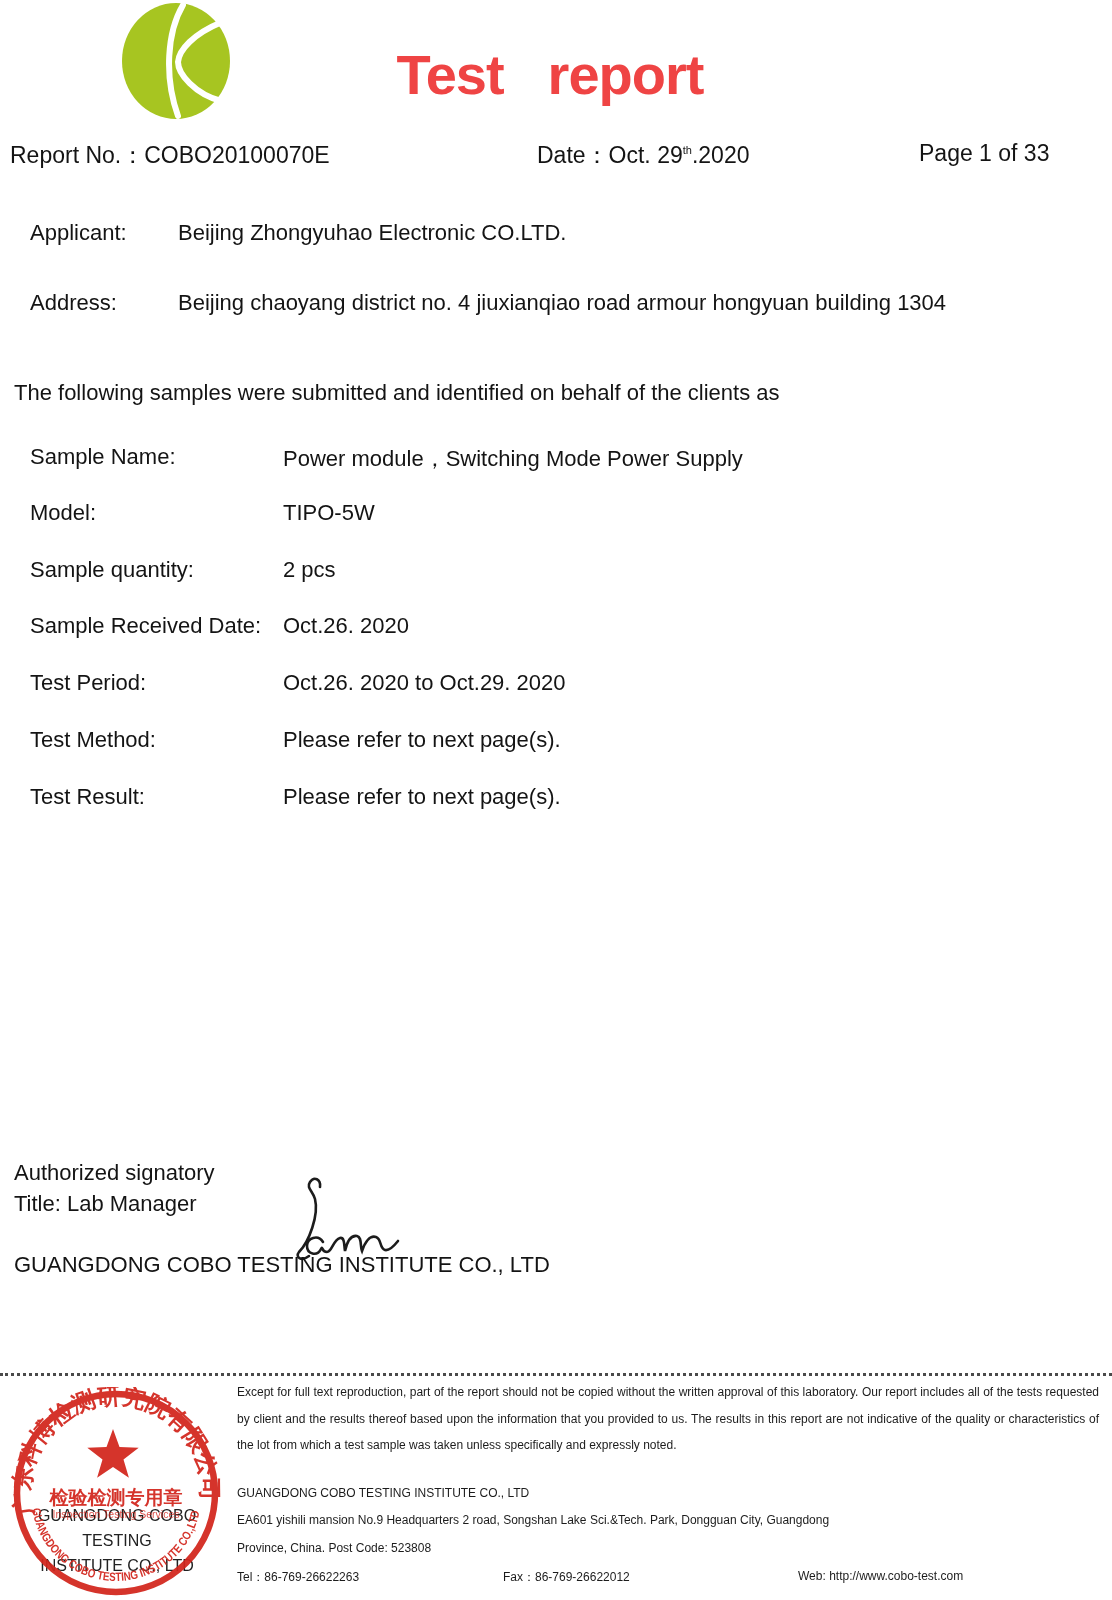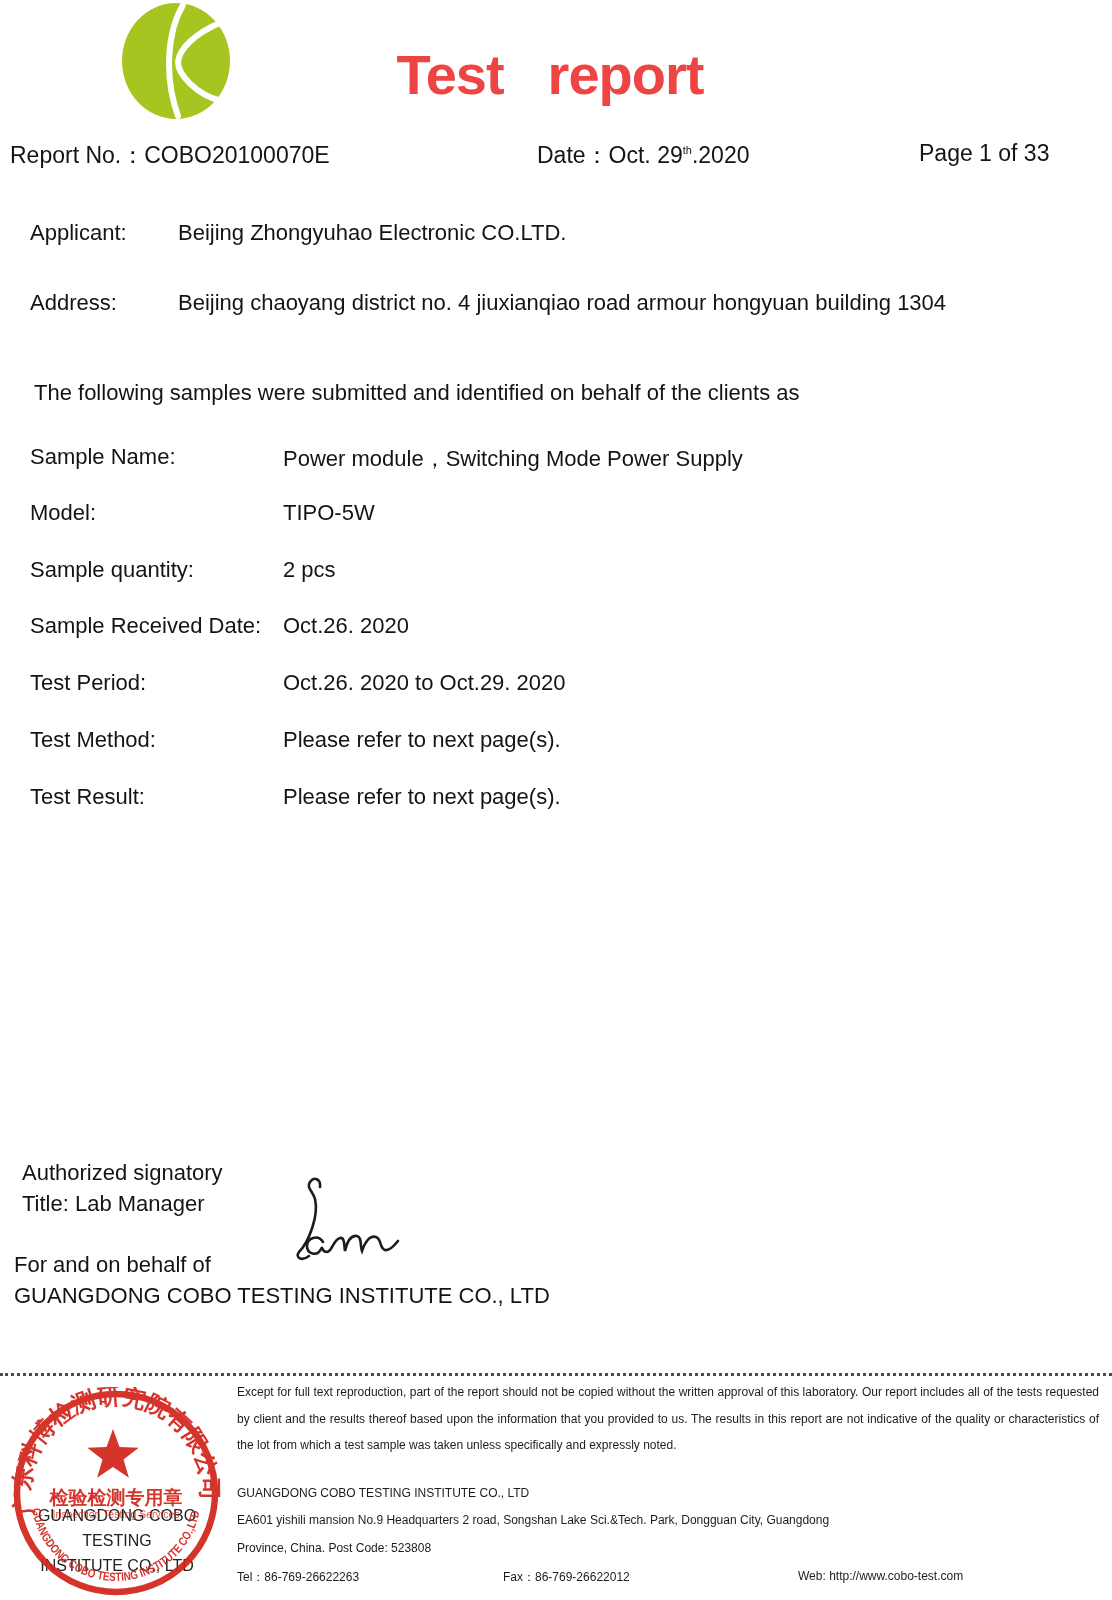--- a/index.html
+++ b/index.html
@@ -18,23 +18,23 @@
   .hdr-reportno{position:absolute;left:10px;top:0;}
   .hdr-date{position:absolute;left:537px;top:0;}
   .hdr-date sup{font-size:11px;}
   .hdr-page{position:absolute;left:919px;top:0;}
   
   .row{position:absolute;left:0;width:1112px;font-size:22px;}
   .row .lbl{position:absolute;left:30px;top:0;white-space:nowrap;}
   .row .val{position:absolute;top:0;white-space:nowrap;}
   .val-col-a{left:178px;}
   .val-col-b{left:283px;}
-  .intro{position:absolute;left:14px;top:380px;font-size:22px;margin-left:20px;}
+  .intro{position:absolute;left:14px;top:380px;font-size:22px;}
   
-  .sig-label{position:absolute;left:22px;top:1157px;font-size:22px;line-height:31px;}
+  .sig-label{position:absolute;left:14px;top:1157px;font-size:22px;line-height:31px;}
   .sig-svg{position:absolute;left:283px;top:1172px;}
   .behalf{position:absolute;left:14px;top:1249px;font-size:22px;line-height:31px;}
   
   .dotted{
     position:absolute;left:0;top:1373px;width:1112px;height:0;
     border-top:3px dotted #4a4a4a;
   }
   
   .footer{position:absolute;left:237px;top:1379px;width:862px;font-size:12px;color:#1c1c1c;}
   .disclaimer{margin:0;line-height:26.5px;text-align:justify;}
@@ -121,21 +121,20 @@
     <div>Authorized signatory</div>
     <div>Title: Lab Manager</div>
   </div>
 
   <svg class="sig-svg" width="122" height="95" viewBox="0 0 122 95" aria-hidden="true">
     <path d="M 37,15 C 38,7 31,4 27,10 C 23,16 30,19 32,27 C 36,43 26,70 16,80 C 12,85 18,90 26,84" fill="none" stroke="#1c1c1c" stroke-width="2.6" stroke-linecap="round"></path>
     <path d="M 40,70 C 35,62 24,66 24,74 C 24,82 34,85 38,77 C 40,73 38,80 44,80 C 49,80 50,68 57,66 C 62,65 61,74 62,79 C 64,70 68,63 74,64 C 79,65 77,74 79,79 C 82,70 87,63 93,65 C 99,67 96,76 102,78 C 106,79 111,74 115,69" fill="none" stroke="#1c1c1c" stroke-width="2.6" stroke-linecap="round"></path>
   </svg>
 
   <div class="behalf">
-    <div>For and on behalf of</div>
     <div>GUANGDONG COBO TESTING INSTITUTE CO., LTD</div>
   </div>
 
   <div class="dotted"></div>
 
   <div class="letterhead">
     <div>GUANGDONG COBO TESTING</div>
     <div>INSTITUTE CO., LTD</div>
   </div>
 

